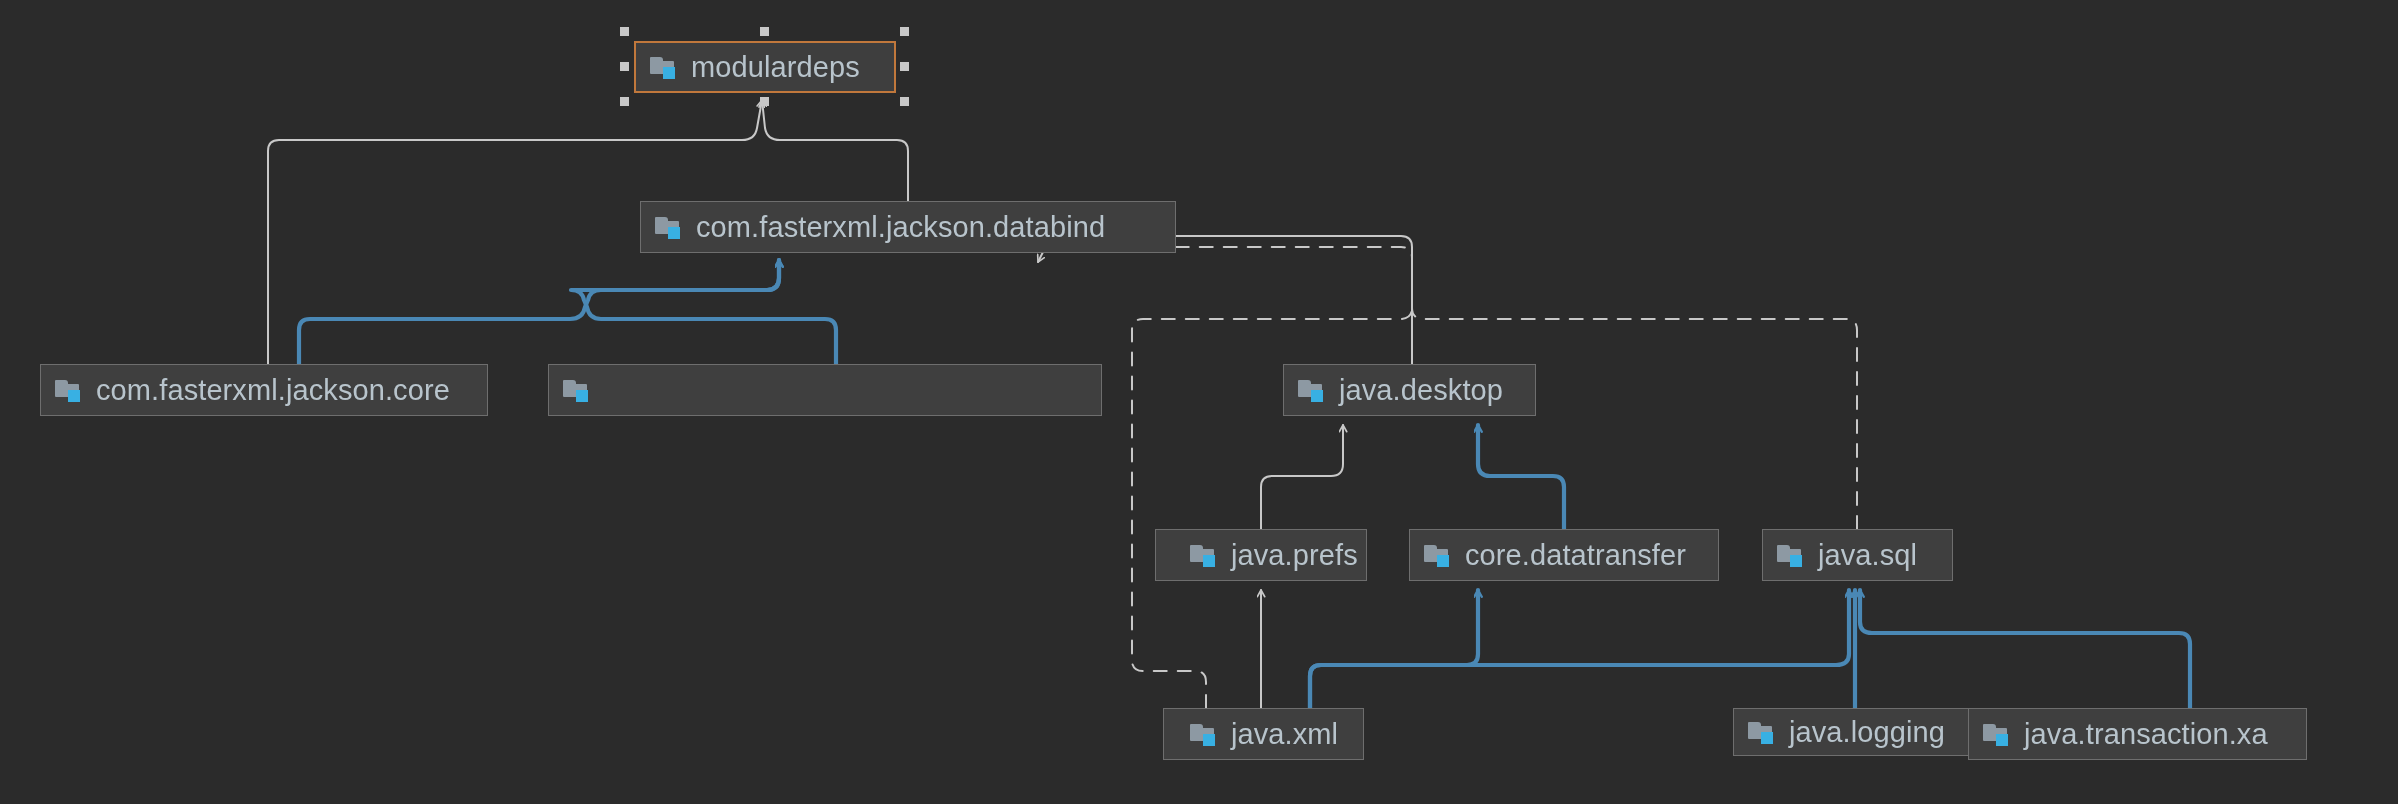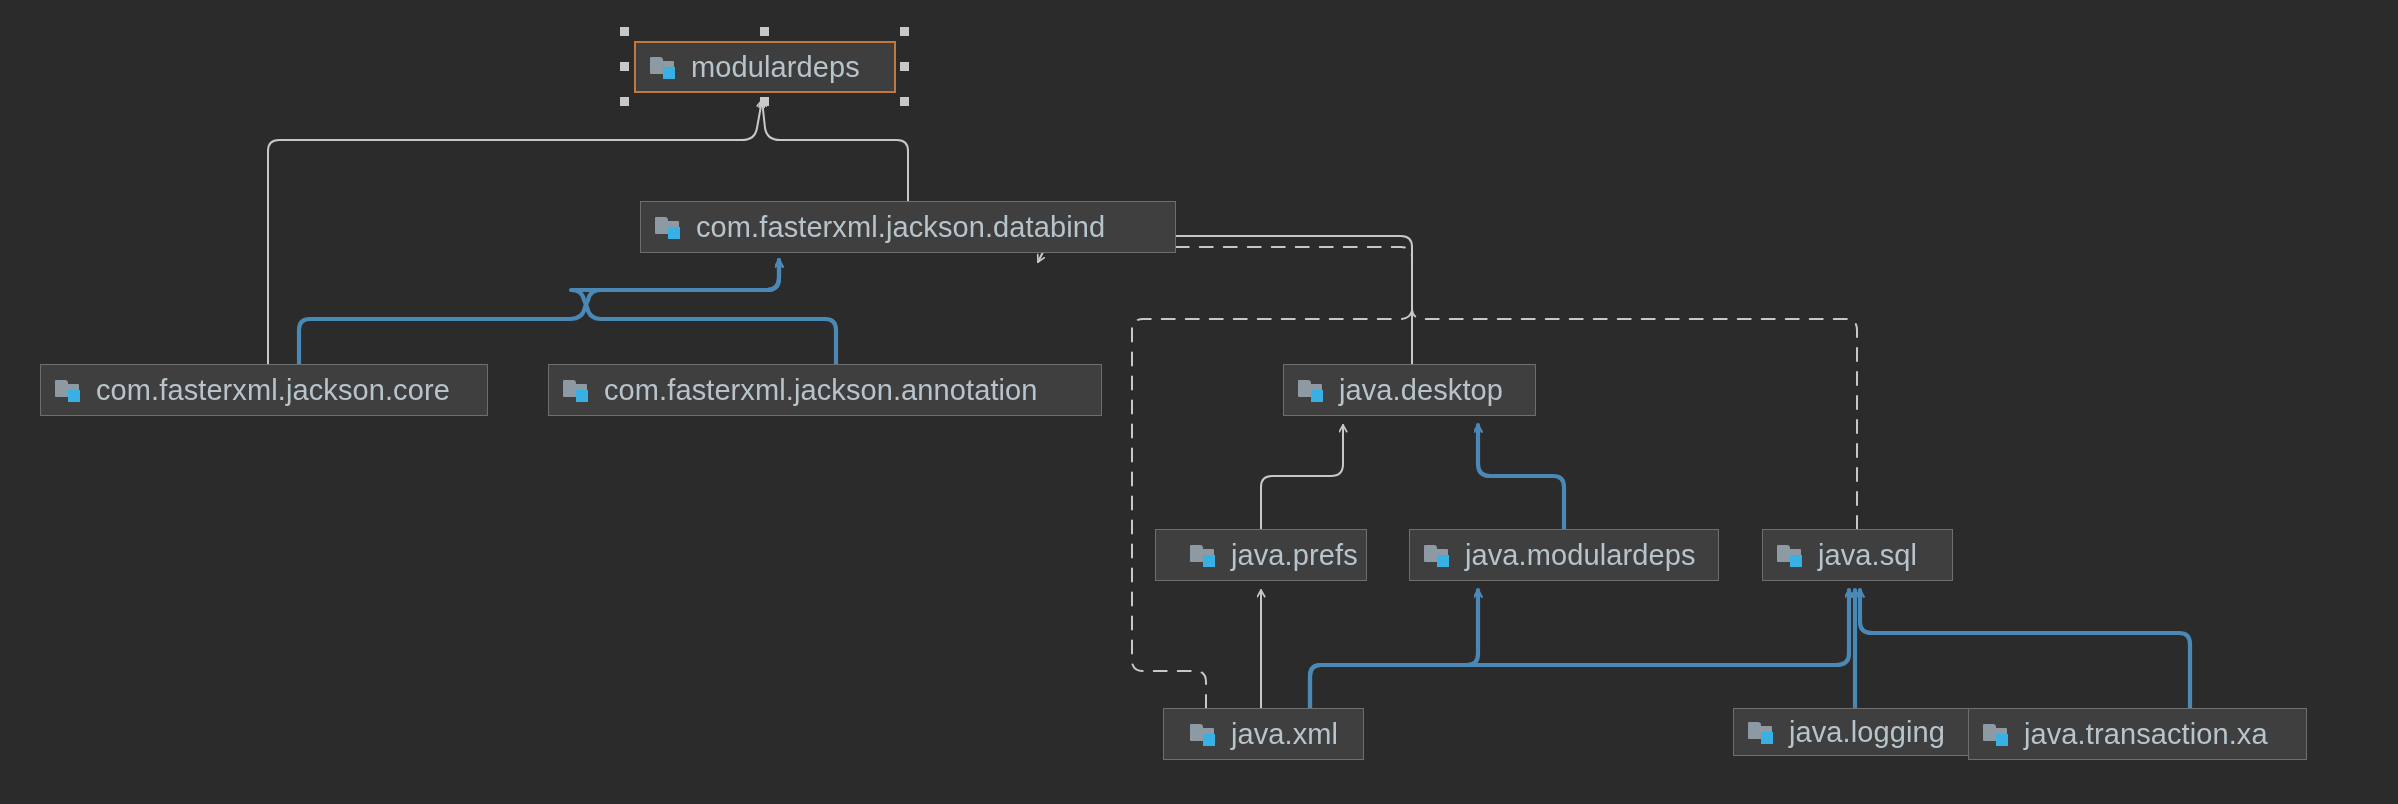--- a/index.html
+++ b/index.html
@@ -97,21 +97,20 @@
           <span class="f-sq"></span>
         </span>
         <span class="node-label">com.fasterxml.jackson.core</span>
       </div>
       <div class="node" style="left: 548px; top: 364px; width: 554px; height: 52px;">
         <span class="mod-icon">
           <span class="f-back"></span>
           <span class="f-front"></span>
           <span class="f-sq"></span>
         </span>
-        <span class="node-label">com.fasterxml.jackson.annotation</span>
       </div>
       <div class="node" style="left: 1283px; top: 364px; width: 253px; height: 52px;">
         <span class="mod-icon">
           <span class="f-back"></span>
           <span class="f-front"></span>
           <span class="f-sq"></span>
         </span>
         <span class="node-label">java.desktop</span>
       </div>
       <div class="node" style="left: 1155px; top: 529px; width: 212px; height: 52px; padding-left: 34px;">
@@ -121,21 +120,21 @@
           <span class="f-sq"></span>
         </span>
         <span class="node-label">java.prefs</span>
       </div>
       <div class="node" style="left: 1409px; top: 529px; width: 310px; height: 52px;">
         <span class="mod-icon">
           <span class="f-back"></span>
           <span class="f-front"></span>
           <span class="f-sq"></span>
         </span>
-        <span class="node-label">java.modulardeps</span>
+        <span class="node-label">core.datatransfer</span>
       </div>
       <div class="node" style="left: 1762px; top: 529px; width: 191px; height: 52px;">
         <span class="mod-icon">
           <span class="f-back"></span>
           <span class="f-front"></span>
           <span class="f-sq"></span>
         </span>
         <span class="node-label">java.sql</span>
       </div>
       <div class="node" style="left: 1163px; top: 708px; width: 201px; height: 52px; padding-left: 26px;">

